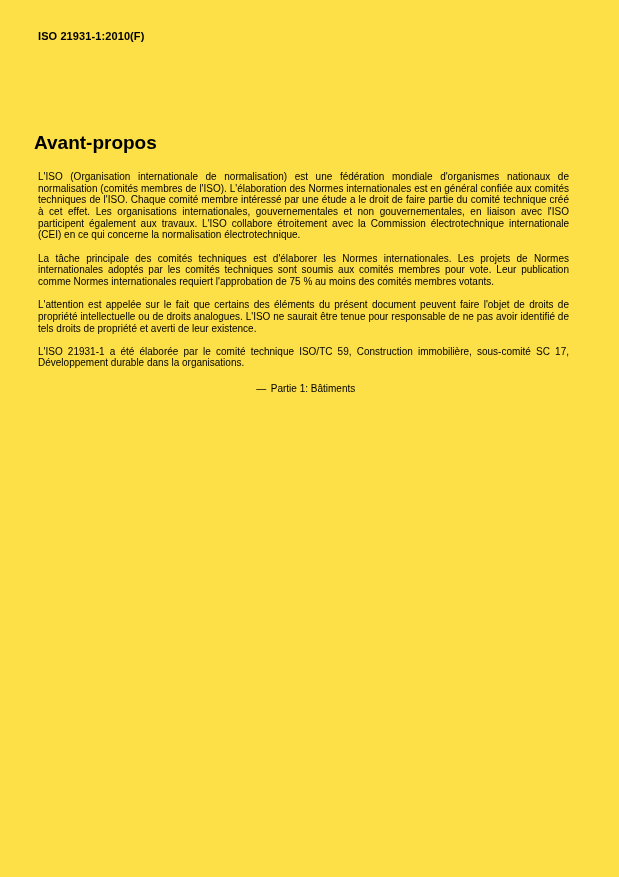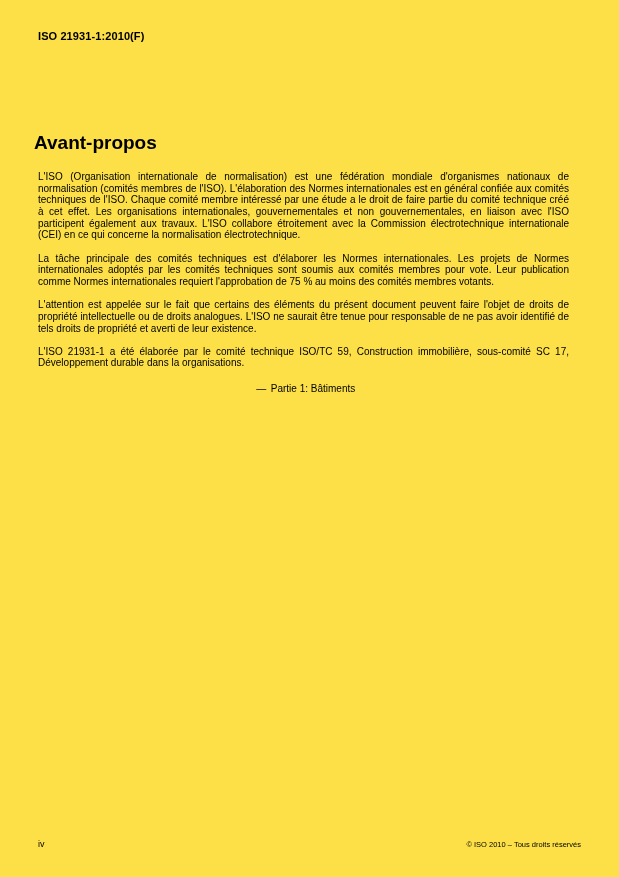--- a/index.html
+++ b/index.html
@@ -84,18 +84,14 @@
   <h1 class="title">Avant-propos</h1>
 
   <div class="content">
       <p><span>L'ISO (Organisation internationale de normalisation) est une fédération mondiale d'organismes nationaux de normalisation (comités membres de l'ISO). L'élaboration des Normes internationales est en général confiée aux comités techniques de l'ISO. Chaque comité membre intéressé par une étude a le droit de faire partie du comité technique créé à cet effet. Les organisations internationales, gouvernementales et non gouvernementales, en liaison avec l'ISO participent également aux travaux. L'ISO collabore étroitement avec la Commission électrotechnique internationale (CEI) en ce qui concerne la normalisation électrotechnique.</span></p>
       <p><span>La tâche principale des comités techniques est d'élaborer les Normes internationales. Les projets de Normes internationales adoptés par les comités techniques sont soumis aux comités membres pour vote. Leur publication comme Normes internationales requiert l'approbation de 75 % au moins des comités membres votants.</span></p>
       <p><span>L'attention est appelée sur le fait que certains des éléments du présent document peuvent faire l'objet de droits de propriété intellectuelle ou de droits analogues. L'ISO ne saurait être tenue pour responsable de ne pas avoir identifié de tels droits de propriété et averti de leur existence.</span></p>
       <p><span>L'ISO 21931-1 a été élaborée par le comité technique ISO/TC 59, </span><span class="italic">Construction immobilière</span><span>, sous-comité SC 17, </span><span class="italic">Développement durable dans la organisations</span><span>.</span></p>
       <p class="list-item"><span class="dash">—</span><span class="italic">Partie 1: Bâtiments</span></p>
     </div>
 
-  <div class="footer">
-    <span class="page-num">iv</span>
-    <span class="copyright">© ISO 2010 – Tous droits réservés</span>
-  </div>
 
 </div>
 
 </body></html>

